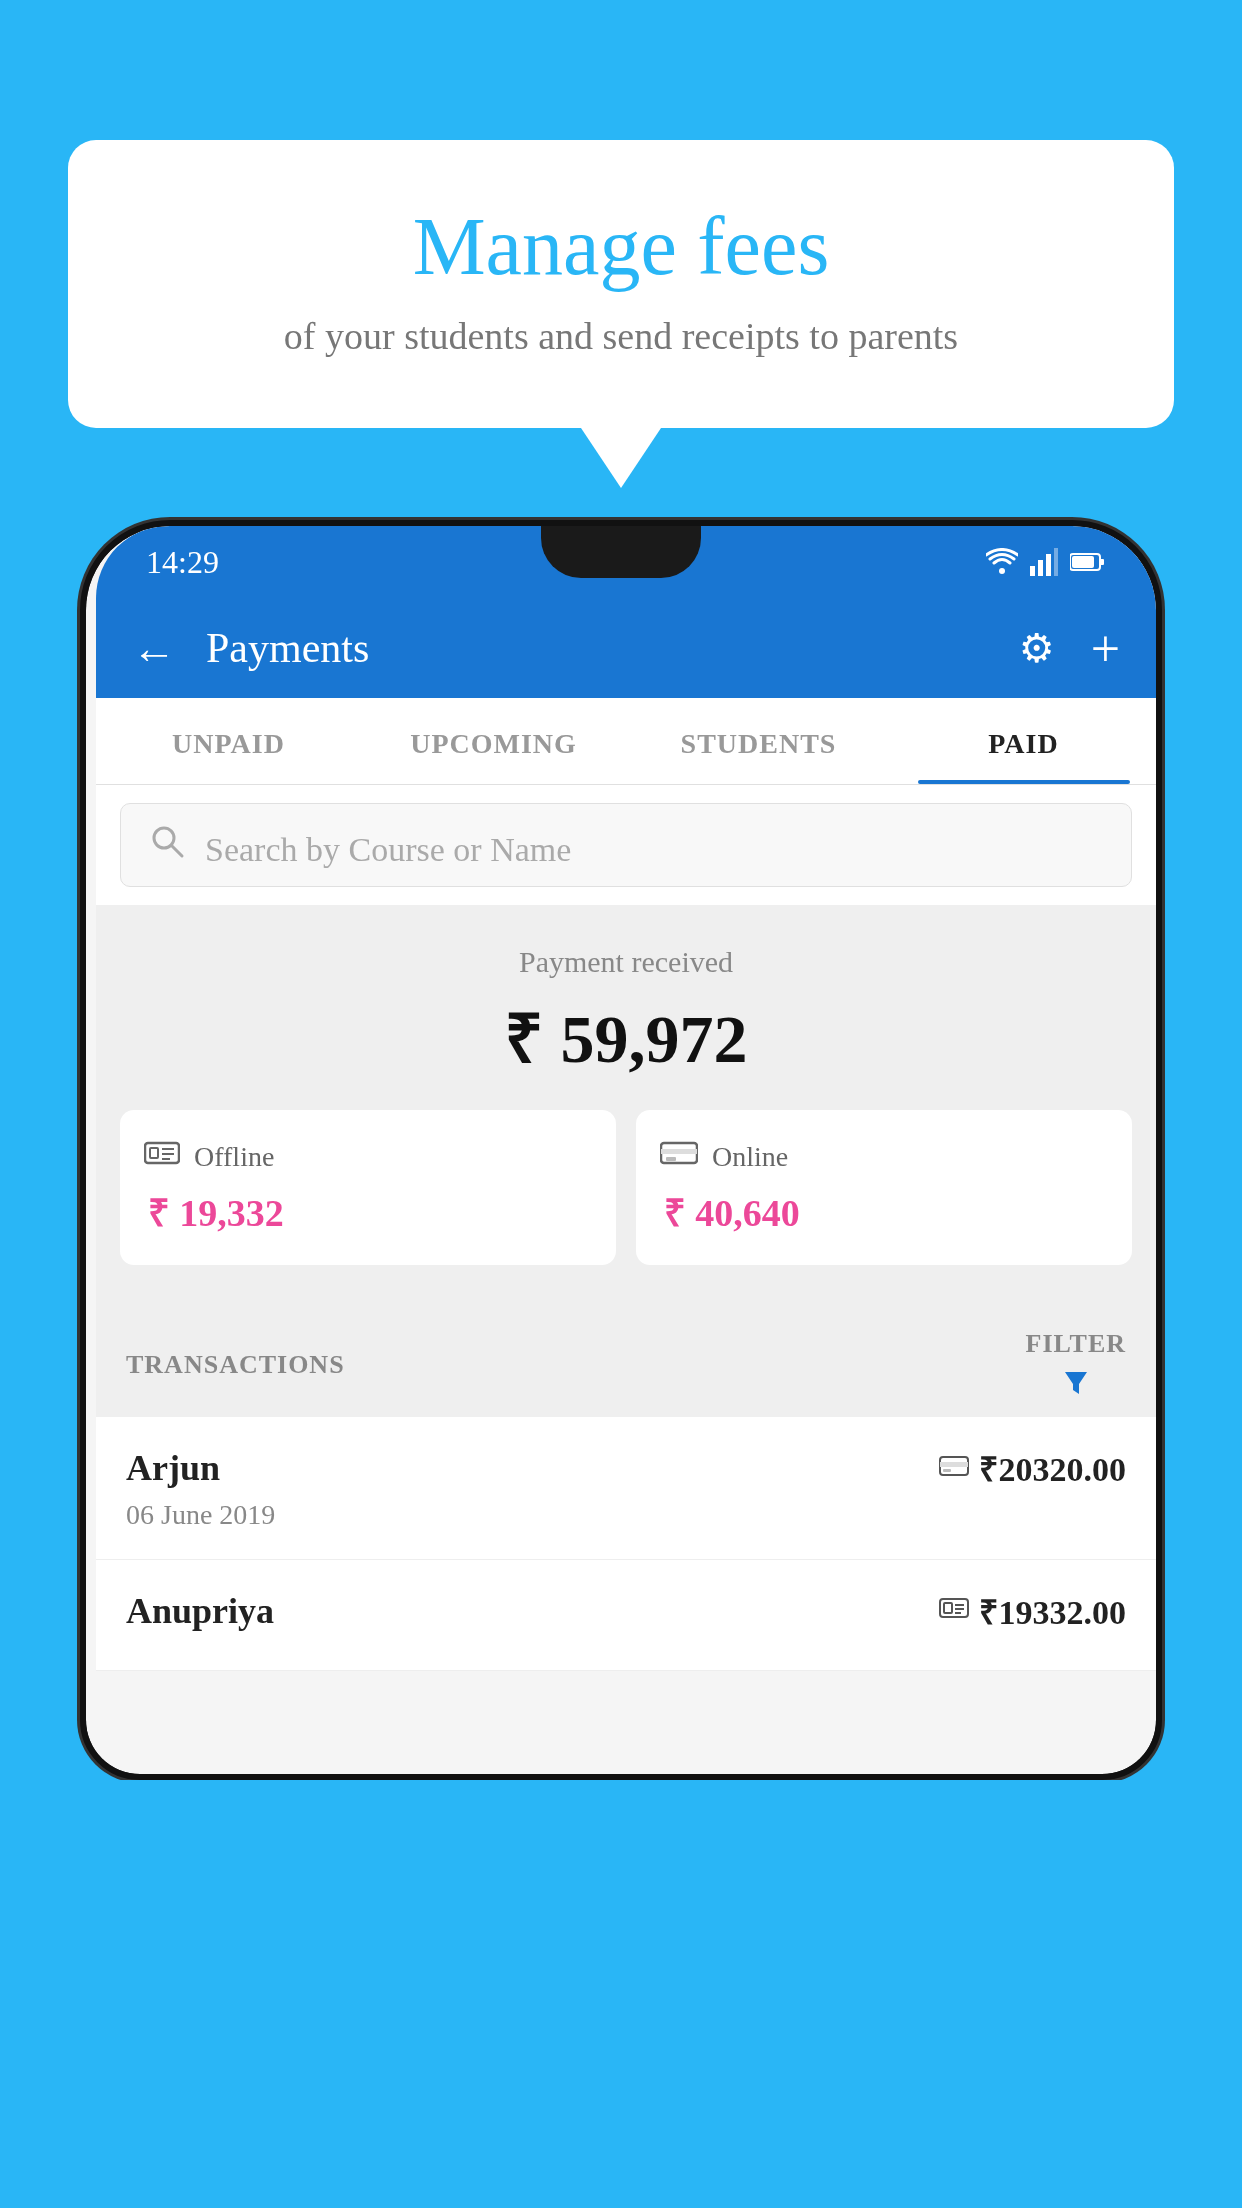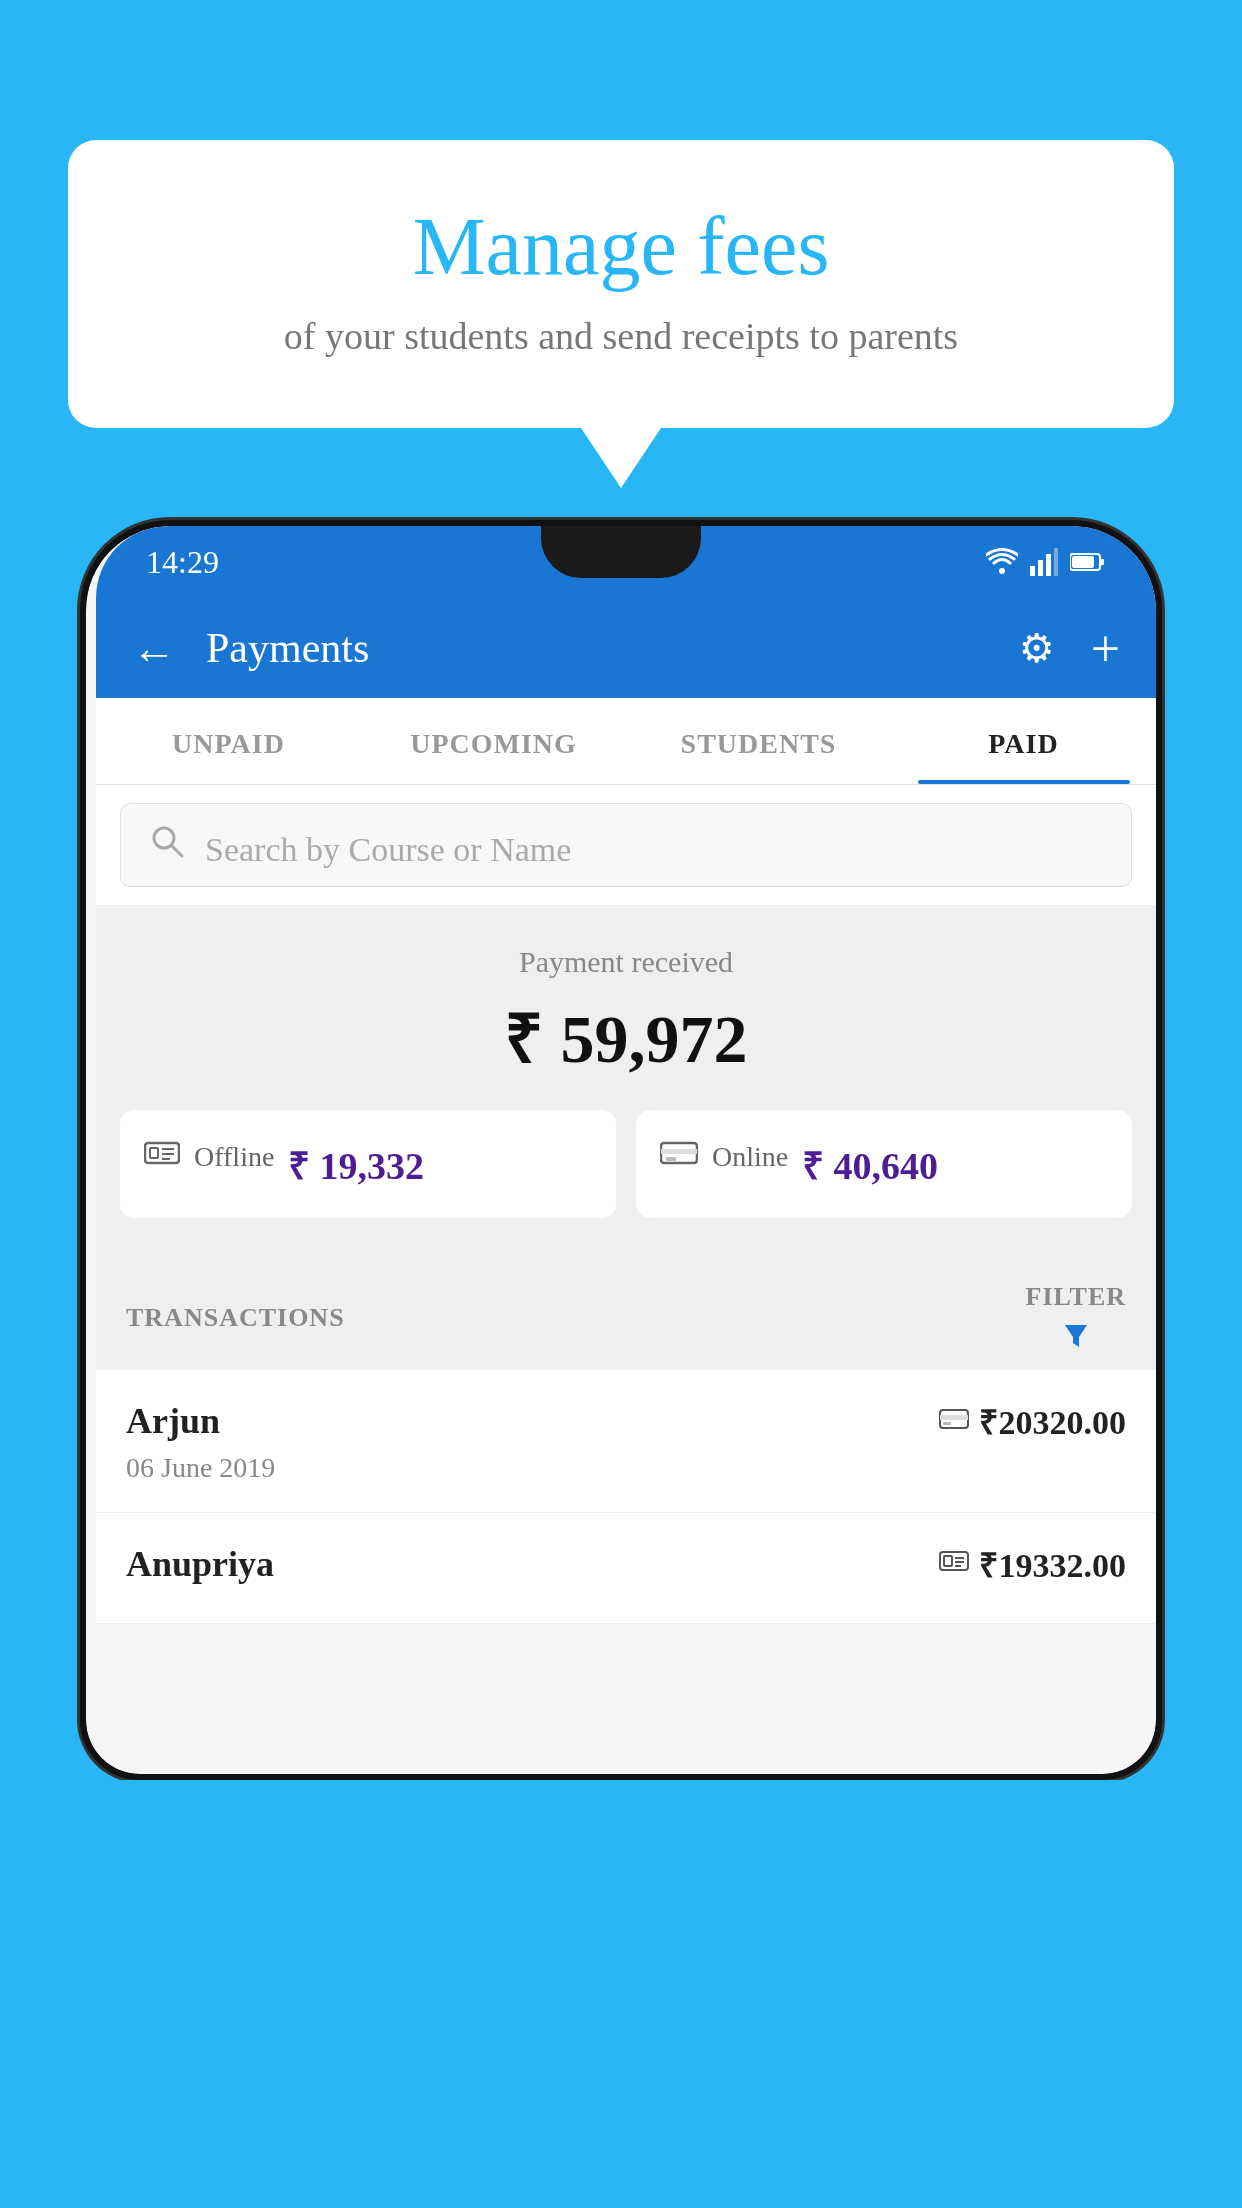--- a/index.html
+++ b/index.html
@@ -220,39 +220,39 @@
       display: flex;
       gap: 20px;
       padding: 0 24px 10px;
     }
     .payment-card {
       flex: 1;
       background: white;
       border-radius: 14px;
       padding: 28px 24px;
       display: flex;
-      flex-direction: row;
+      flex-direction: column;
       align-items: flex-start;
       gap: 10px;
     }
     .payment-card-header {
       display: flex;
       align-items: center;
       gap: 14px;
       color: #666;
       font-size: 28px;
     }
     .payment-card-icon {
       font-size: 32px;
       color: #555;
     }
     .payment-card-amount {
       font-size: 38px;
       font-weight: 700;
-      color: #4c1d95;
+      color: #ec4899;
       padding-left: 4px;
     }
 
     
     .transactions-header {
       display: flex;
       justify-content: space-between;
       align-items: center;
       padding: 24px 30px 16px;
       background: #efefef;

